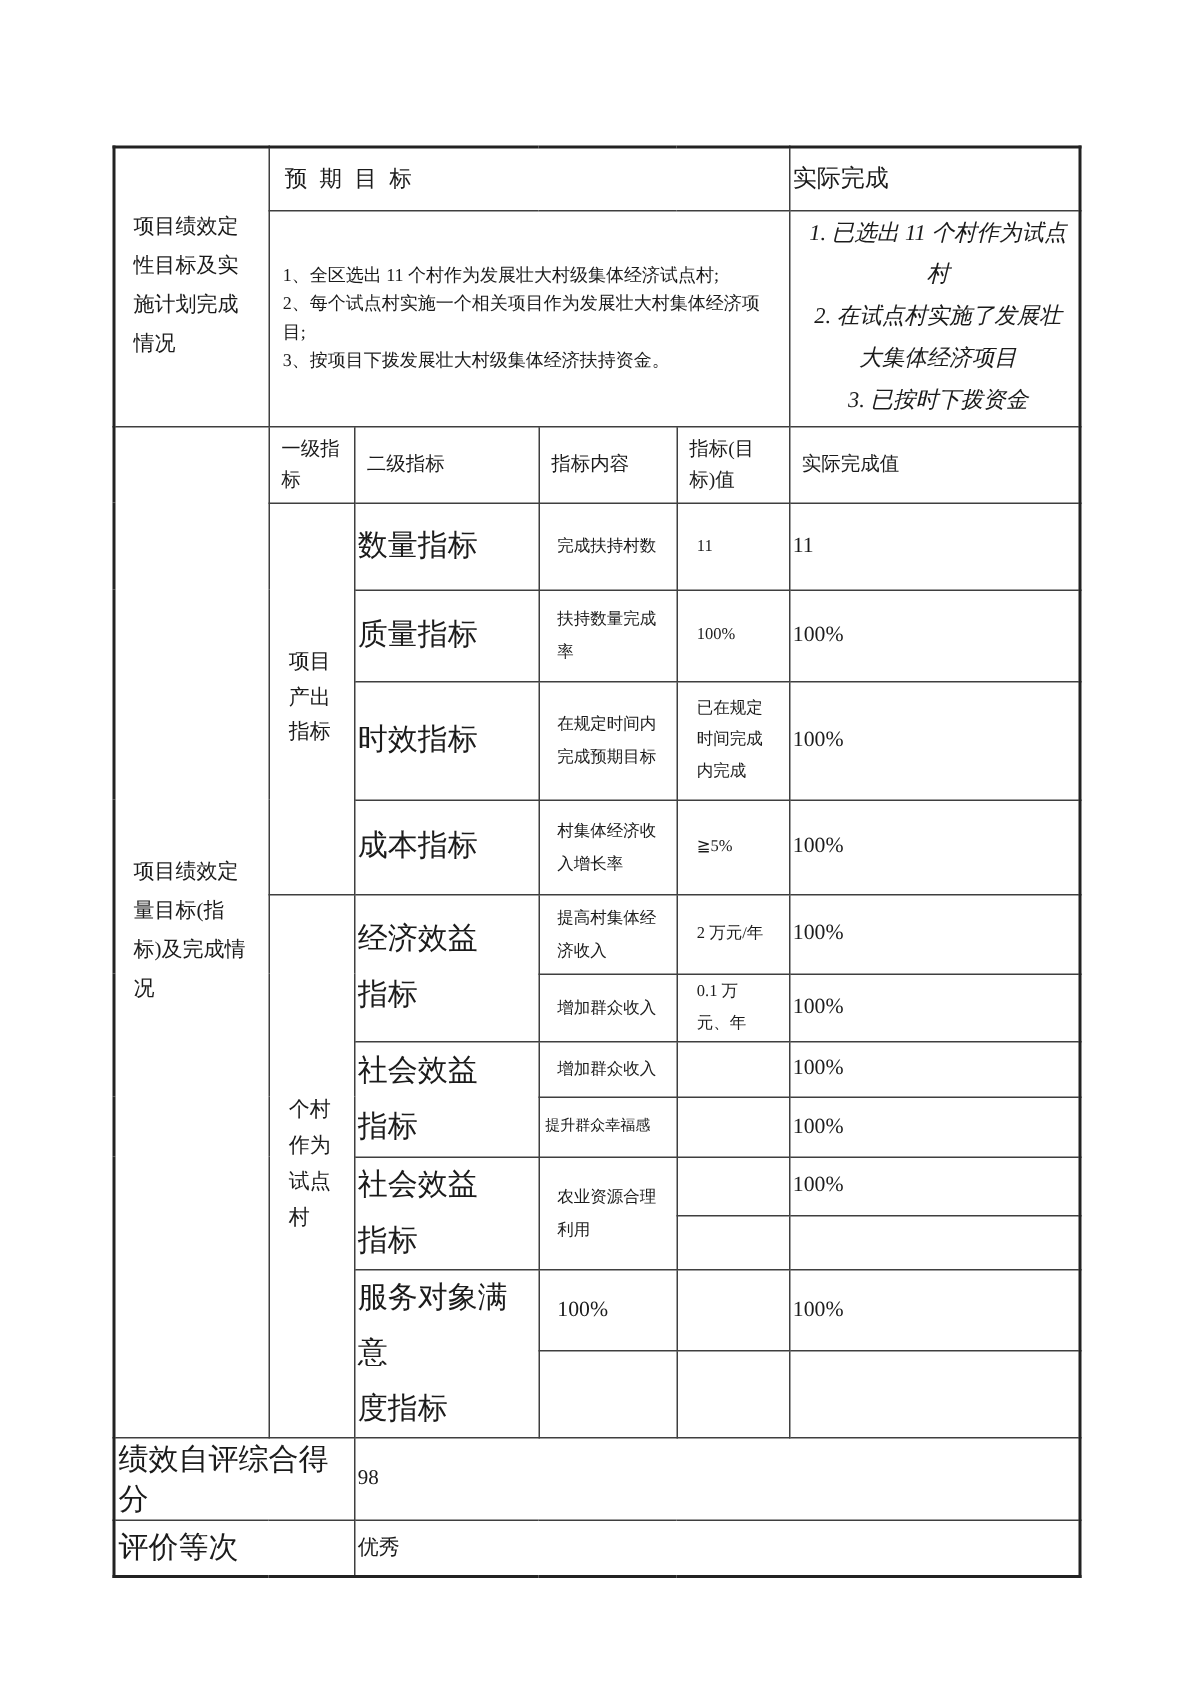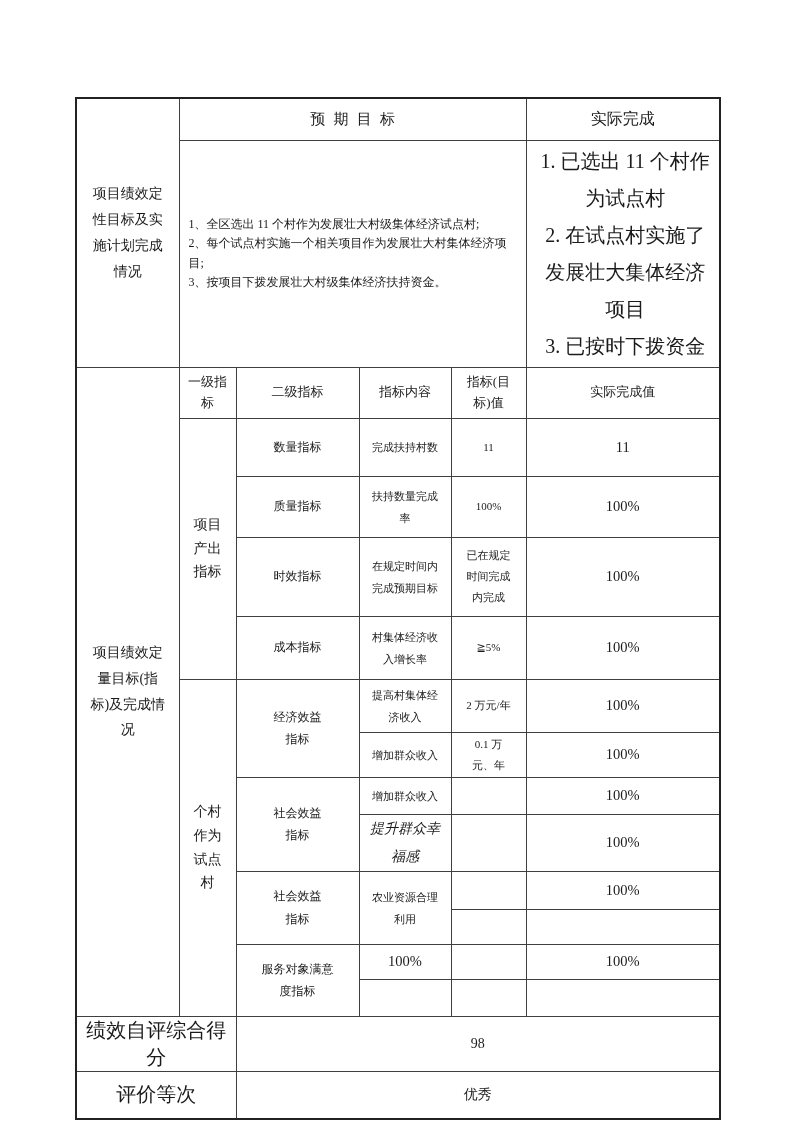--- a/index.html
+++ b/index.html
@@ -19,21 +19,20 @@
     position: absolute;
     left: 75px;
     top: 97px;
     width: 644px;
     border-collapse: collapse;
     table-layout: fixed;
     border: 2px solid #222222;
   }
   table.perf td, table.perf th {
     border: 1px solid #3f3f3f;
-    text-align: center;
     vertical-align: middle;
     overflow: hidden;
     font-weight: normal;
     padding: 0 2px;
   }
   
   .rowlabel {
     font-size: 14px;
     line-height: 1.85;
     padding: 0 12px !important;
@@ -52,54 +51,55 @@
   
   .qual-expected {
     font-size: 12px;
     font-weight: bold;
     text-align: left !important;
     line-height: 1.6;
     white-space: pre-wrap;
     padding: 2px 6px 2px 9px !important;
   }
   .qual-actual {
-    font-size: 20px;
-    font-weight: bold;
-    text-align: right;
+    font-size: 15px;
+    font-weight: bold;
+    text-align: center;
     line-height: 1.85;
     white-space: pre-wrap;
     padding: 2px 4px 2px 9px !important;
+    font-style: italic;
   }
   
   .hdr2 {
     font-size: 13px;
     line-height: 1.6;
     padding: 0 8px !important;
   }
   
   .lv1 {
     font-size: 14px;
     line-height: 1.7;
     padding: 0 13px !important;
     margin-left: 28px;
   }
   
   .lv2 {
-    font-size: 12px;
+    font-size: 20px;
     line-height: 1.85;
     white-space: pre-line;
     margin-top: 13px;
   }
   
   .cont {
     font-size: 11px;
     line-height: 2.0;
     padding: 0 12px !important;
   }
-  .cont.small-text { font-size: 14px; padding: 0 4px !important; font-style: italic; }
+  .cont.small-text { font-size: 10px; padding: 0 4px !important; }
   .cont.big-pct { font-size: 14.5px; }
   
   .tgt {
     font-size: 11px;
     line-height: 1.9;
     padding: 0 13px !important;
   }
   
   .act {
     font-size: 14.5px;
@@ -230,19 +230,19 @@
       <td class="cont"></td>
       <td class="tgt"></td>
       <td class="act"></td>
     </tr>
 
     <tr style="height:47px">
       <td class="sum-label" colspan="2">绩效自评综合得分</td>
       <td class="sum-value" colspan="4">98</td>
     </tr>
 
-    <tr style="height:48px">
+    <tr style="height:38px">
       <td class="sum-label" colspan="2">评价等次</td>
       <td class="sum-value" colspan="4">优秀</td>
     </tr>
   </tbody>
     </table>
 </div>
 
 </body></html>

